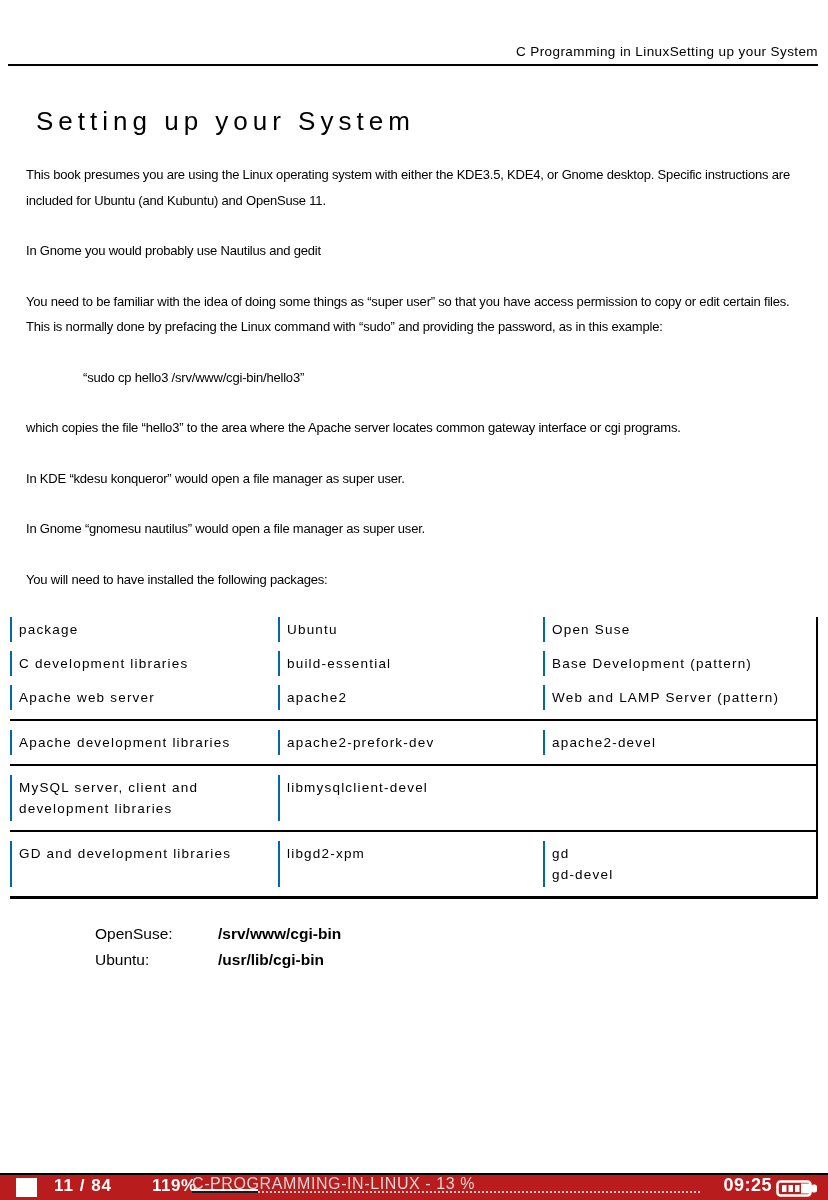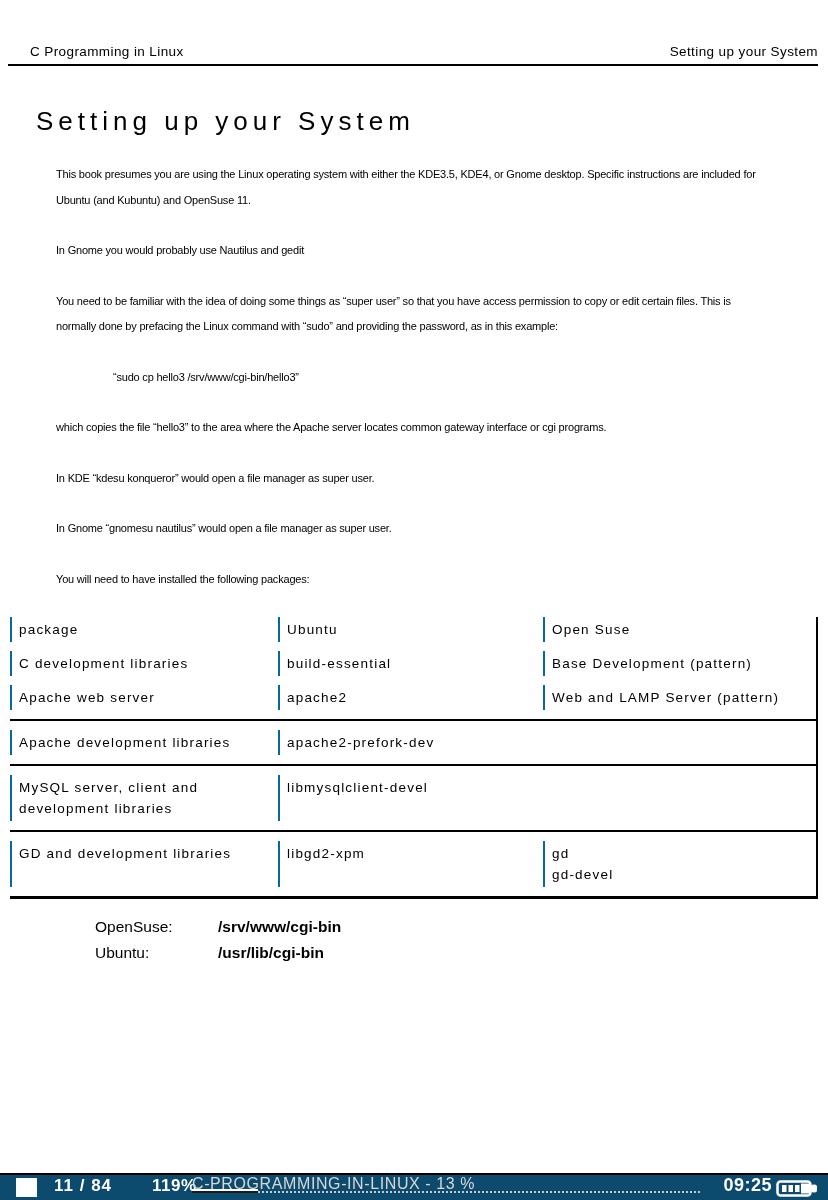--- a/index.html
+++ b/index.html
@@ -9,37 +9,37 @@
     background: #ffffff;
     font-family: "Liberation Sans", sans-serif;
     color: #000;
     position: relative;
     overflow: hidden;
   }
   
   .pg-header {
     position: absolute; top: 0; left: 0; right: 0;
     padding: 44px 10px 0 10px;
-    display: flex; justify-content: space-between;
-    font-size: 13.5px; letter-spacing: 0.4px; margin-left: 20px;
+    display: flex; justify-content: flex-end;
+    font-size: 13.5px; letter-spacing: 0.4px;
   }
   .pg-header-rule {
     position: absolute; top: 64px; left: 8px; right: 10px;
     border-top: 2px solid #000;
   }
   
   .content { position: absolute; top: 66px; left: 0; right: 0; }
   h1.page-title {
     margin: 40px 0 0 36px;
     font-size: 26px; font-weight: normal;
     letter-spacing: 5px;
   }
   .text-block {
-    margin: 0 56px;
-    font-size: 11px; line-height: 25.5px; letter-spacing: -0.2px;
+    margin: 0 26px;
+    font-size: 13px; line-height: 25.5px; letter-spacing: -0.2px;
   }
   .text-block p { margin: 25px 0; }
   .quote-line { padding-left: 57px; }
   .bold { font-weight: bold; }
   
   .pkg-table {
     margin: 22px 10px 0 10px;
     border-right: 2px solid #000;
     font-size: 13.5px; letter-spacing: 1.2px; line-height: 21px;
   }
@@ -49,29 +49,29 @@
     margin: 9px 0;
   }
   .tcell {
     border-left: 2px solid #0369a1;
     padding: 2px 10px 2px 7px;
     white-space: pre-line;
   }
   .tsep { border-top: 2px solid #000; margin: 0; }
   .tsep.thick { border-top: 3px solid #000; }
   
-  .install-paths { margin: 15px 38px 0 95px; font-size: 15.5px; line-height: 26px; }
+  .install-paths { margin: 22px 38px 0 95px; font-size: 15.5px; line-height: 26px; }
   .path-row { display: flex; }
   .path-label { width: 123px; }
   .path-value { font-weight: bold; text-align: right; }
   
   .footer {
     position: absolute; left: 0; right: 0; bottom: 0;
     height: 27px;
-    background: #0c4a6e;
+    background: #b91c1c;
     border-top: 2px solid #000;
     color: #fff;
   }
   .f-doc-icon { position: absolute; left: 16px; top: 3px; width: 21px; height: 19px; background: #fff; }
   .f-page { position: absolute; left: 54px; top: 1px; font-weight: bold; font-size: 17px; letter-spacing: 1px; }
   .f-zoom { position: absolute; left: 152px; top: 1px; font-weight: bold; font-size: 17px; letter-spacing: 0.5px; }
   .f-title {
     position: absolute; left: 192px; width: 508px; top: 0px;
     text-align: left; font-size: 16px; color: #d8d8d8; letter-spacing: 0.6px;
   }
@@ -121,20 +121,21 @@
       </div>
       <div class="trow">
         <div class="tcell">Apache web server</div>
         <div class="tcell">apache2</div>
         <div class="tcell">Web and LAMP Server (pattern)</div>
       </div>
       <div class="tsep"></div>
       <div class="trow">
         <div class="tcell">Apache development libraries</div>
         <div class="tcell">apache2-prefork-dev</div>
+        <div class="tcell">apache2-devel</div>
       </div>
       <div class="tsep"></div>
       <div class="trow">
         <div class="tcell">MySQL server, client and development libraries</div>
         <div class="tcell">libmysqlclient-devel</div>
       </div>
       <div class="tsep"></div>
       <div class="trow">
         <div class="tcell">GD and development libraries</div>
         <div class="tcell">libgd2-xpm</div>

